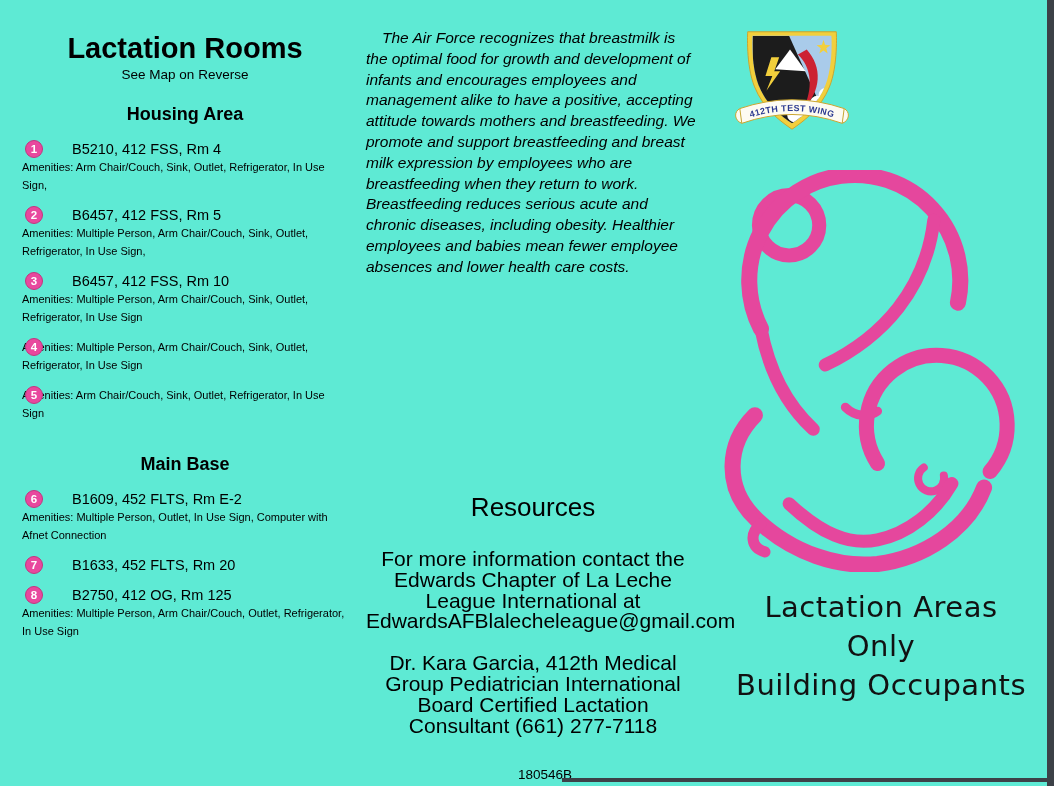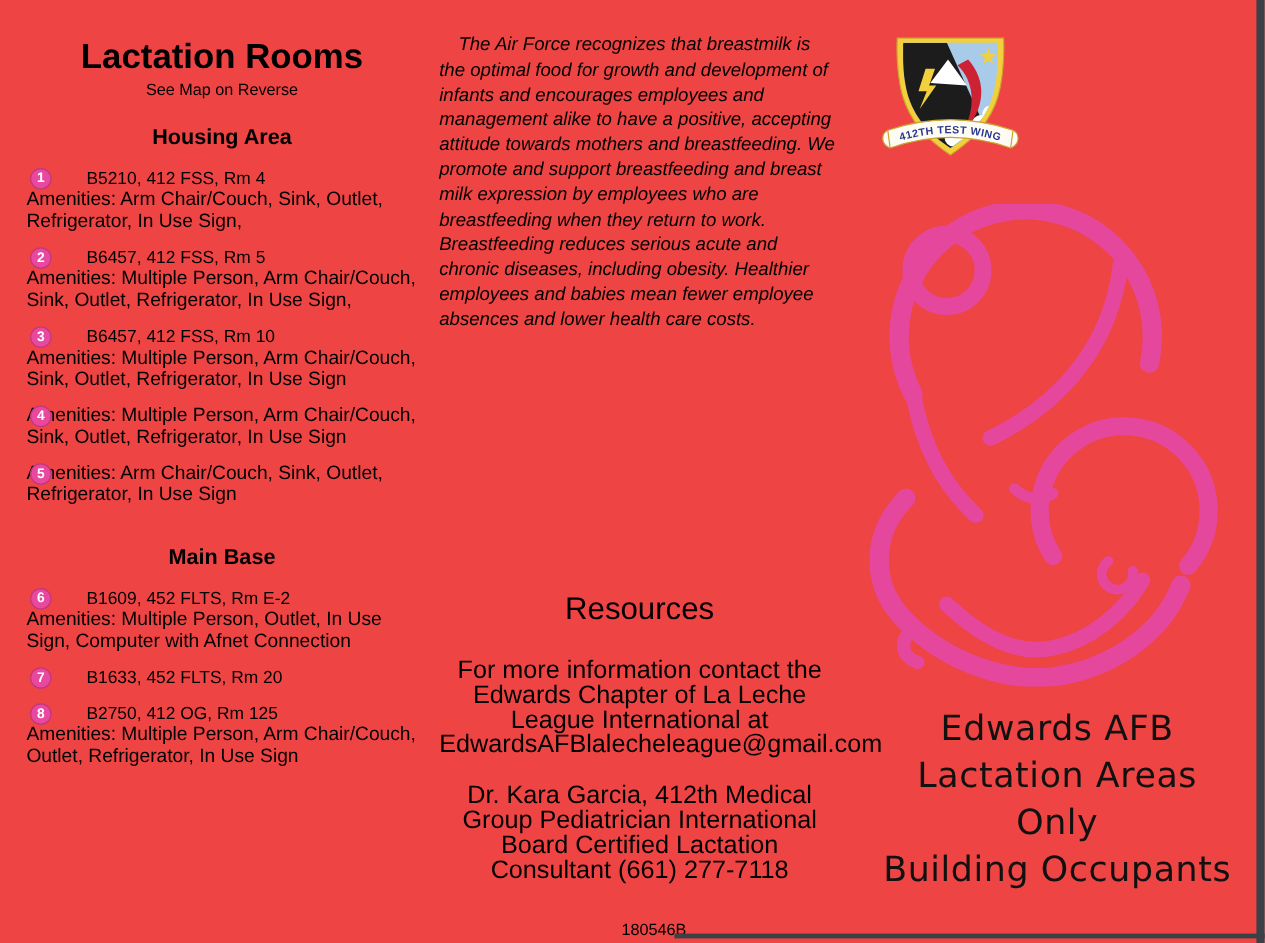--- a/index.html
+++ b/index.html
@@ -4,41 +4,41 @@
 <style>
   * { margin: 0; padding: 0; box-sizing: border-box; }
   html, body { width: 1054px; height: 786px; }
   body {
     font-family: "Liberation Sans", sans-serif;
     background: #ffffff;
     position: relative;
     overflow: hidden;
     color: #000;
   }
-  .page { position: absolute; inset: 0; background: #ef4444; }
+  .page { position: absolute; inset: 0; background: #5eead4; }
 
   
   .left-col { position: absolute; left: 22px; top: 0; width: 326px; }
   .left-col h1 {
     font-size: 29px; font-weight: bold; text-align: center;
     margin-top: 32px; letter-spacing: 0;
   }
   .left-col .subtitle { font-size: 13.5px; text-align: center; margin-top: 2px; }
   .sec-h { font-size: 18px; font-weight: bold; text-align: center; margin: 22px 0 15px 0; }
   .sec-h.mainbase { margin-top: 32px; }
   .entry { position: relative; margin-bottom: 12px; padding-left: 0; }
   .badge {
     position: absolute; left: 3px; top: 0px;
     width: 18px; height: 18px; border-radius: 50%;
     background: #e8489e; border: 1px solid #c2357f;
     color: #fff; font-size: 11.5px; font-weight: bold;
     display: inline-flex; align-items: center; justify-content: center;
   }
   .room-title { font-size: 14.5px; line-height: 18px; margin-left: 50px; }
-  .amen { font-size: 16px; line-height: 18px; margin-top: 0px; }
+  .amen { font-size: 11px; line-height: 18px; margin-top: 0px; }
 
   
   .mid-col { position: absolute; left: 366px; top: 0; width: 334px; height: 786px; }
   .intro {
     margin-top: 28px; font-size: 15.5px; line-height: 20.8px;
     text-indent: 16px;
     font-style: italic;
   }
   .resources { position: absolute; top: 492px; left: 0; width: 100%; text-align: center; }
   .resources h2 { font-size: 26px; font-weight: normal; margin-bottom: 26px; }
@@ -169,21 +169,20 @@
         <path d="M 118 236 C 128 246 142 246 150 240" stroke-width="9"></path>
         <path d="M 150 292 A 70 70 0 1 1 262 300" stroke-width="15"></path>
         <path d="M 196 296 a 13 13 0 1 0 20 8" stroke-width="8"></path>
         <path d="M 28 244 C 0 272 -4 316 30 348 C 66 382 112 396 150 392 C 196 386 240 358 256 316" stroke-width="16"></path>
         <path d="M 62 332 C 94 362 122 374 150 368 C 180 362 208 340 224 312" stroke-width="13"></path>
         <path d="M 34 352 C 22 362 24 376 38 380" stroke-width="11"></path>
       </g>
     </svg>
 
     <div class="cover-title">
-      <div>Edwards AFB</div>
       <div>Lactation Areas</div>
       <div>Only</div>
       <div>Building Occupants</div>
     </div>
   </div>
 
   <div class="footer-code">180546B</div>
 
   <div class="edge-right"></div>
   <div class="edge-bottom"></div>

